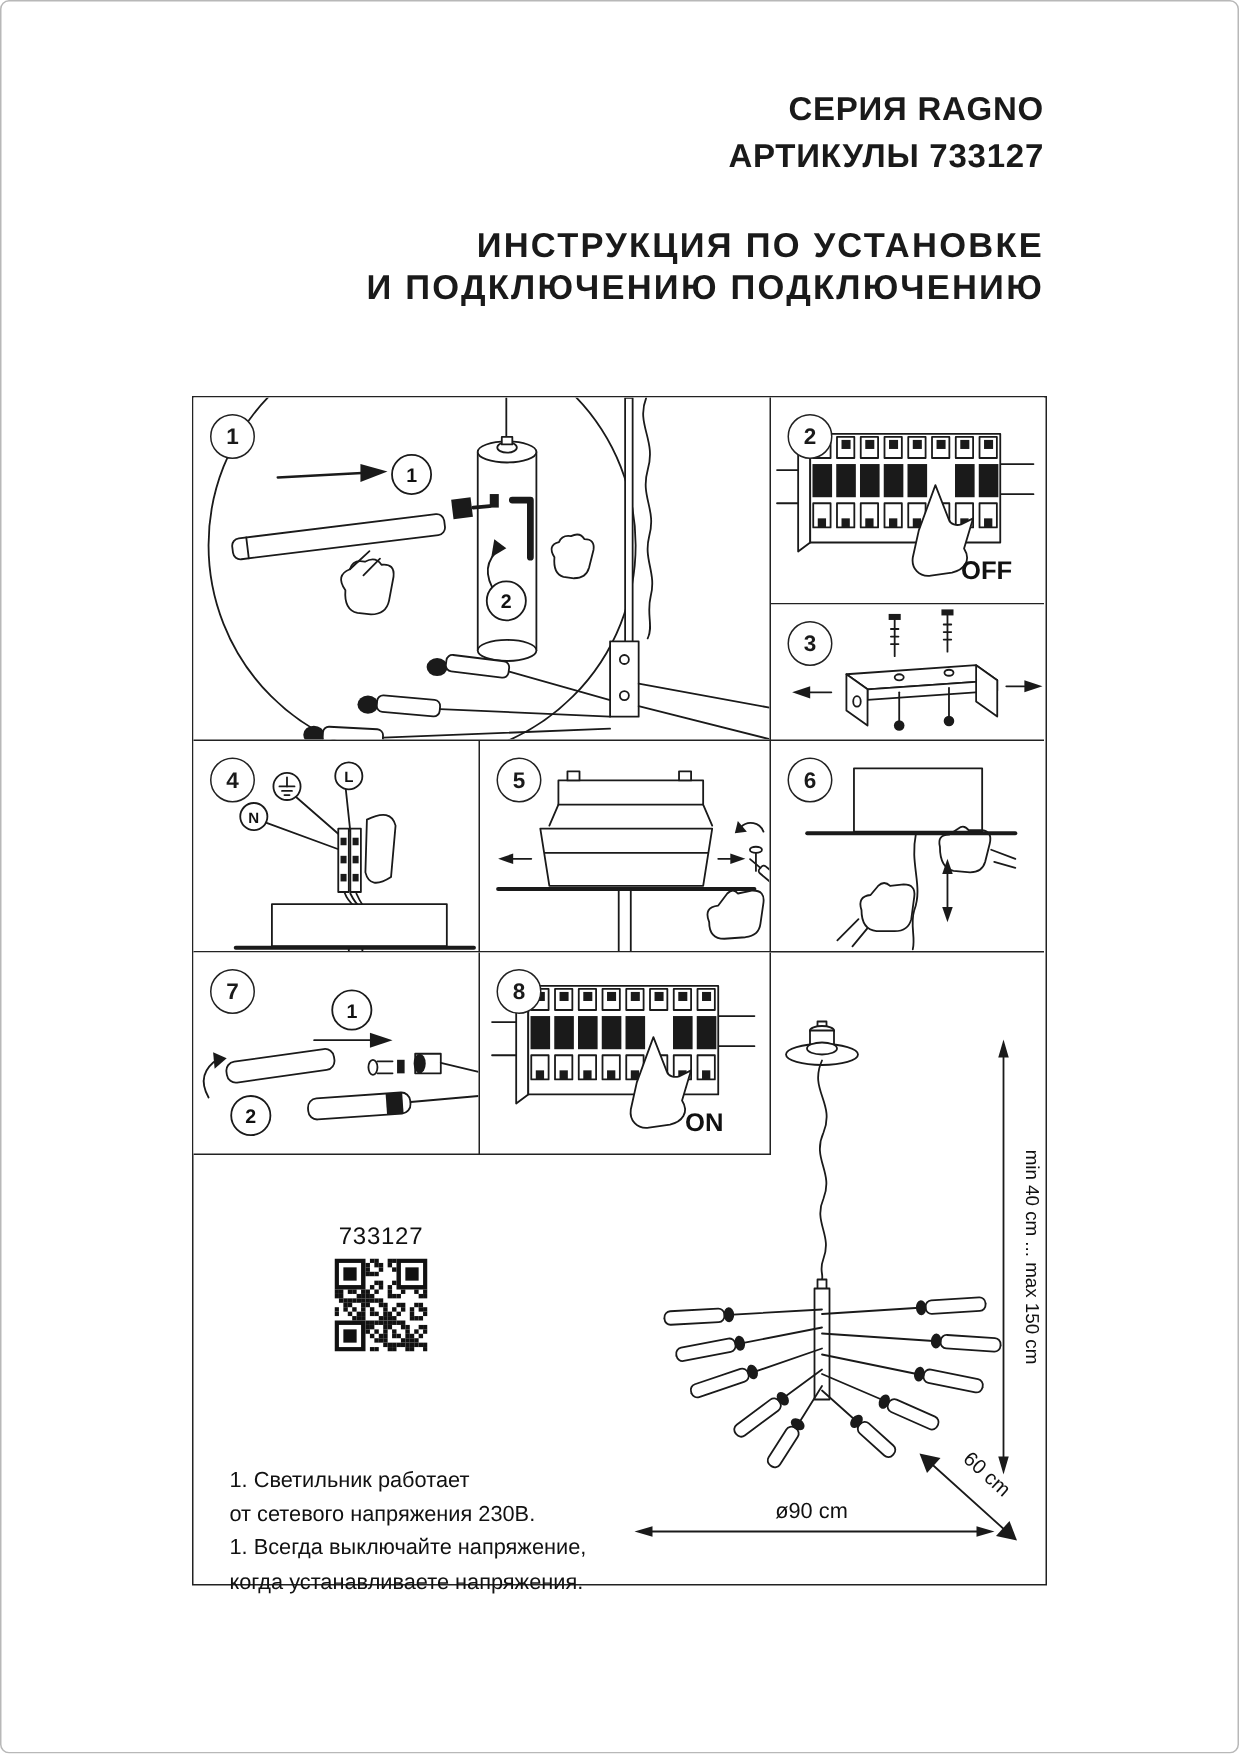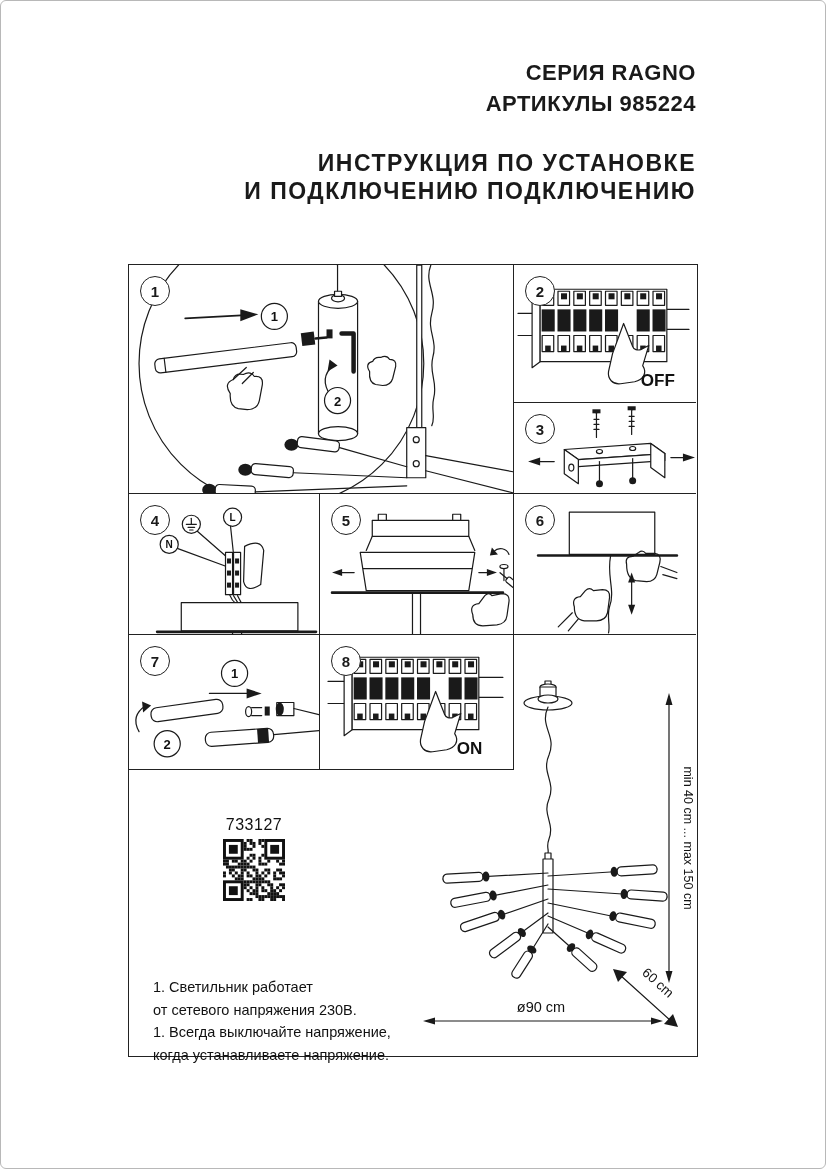--- a/index.html
+++ b/index.html
@@ -41,21 +41,21 @@
   .notes{position:absolute;left:152px;top:941px;font-size:14.5px;line-height:22.5px;color:#111;margin-top:34px;}
   .lamp-svg{position:absolute;left:400px;top:660px;width:298px;height:400px;}
 </style>
 </head>
 <body>
 
 <div class="page">
 
   <div class="header">
     <div class="tline">СЕРИЯ RAGNO</div>
-    <div class="tline">АРТИКУЛЫ 985224</div>
+    <div class="tline">АРТИКУЛЫ 733127</div>
     <div class="instr">
       <div>ИНСТРУКЦИЯ ПО УСТАНОВКЕ</div>
       <div>И ПОДКЛЮЧЕНИЮ ПОДКЛЮЧЕНИЮ</div>
     </div>
   </div>
 
   <div class="grid">
 
     <div class="panel p1">
       <div class="badge">1</div>
@@ -529,21 +529,21 @@
         <rect x="42" y="0" width="21" height="21" fill="#111"></rect>
         <rect x="45" y="3" width="15" height="15" fill="#fff"></rect>
         <rect x="48" y="6" width="9" height="9" fill="#111"></rect>
       </svg>
   </div>
 
   <div class="notes">
     <div>1. Светильник работает</div>
     <div>от сетевого напряжения 230В.</div>
     <div>1. Всегда выключайте напряжение,</div>
-    <div>когда устанавливаете напряжение.</div>
+    <div>когда устанавливаете напряжения.</div>
   </div>
 
   <svg class="lamp-svg" viewBox="0 0 298 400">
 
     <g>
       <rect x="144" y="20" width="6" height="6" class="wht"></rect>
       <ellipse cx="147" cy="26" rx="8" ry="3" class="wht"></ellipse>
       <rect x="139" y="26" width="16" height="12" class="wht"></rect>
       <ellipse cx="147" cy="42" rx="24" ry="7" class="wht"></ellipse>
       <ellipse cx="147" cy="38" rx="10" ry="4" class="wht"></ellipse>

